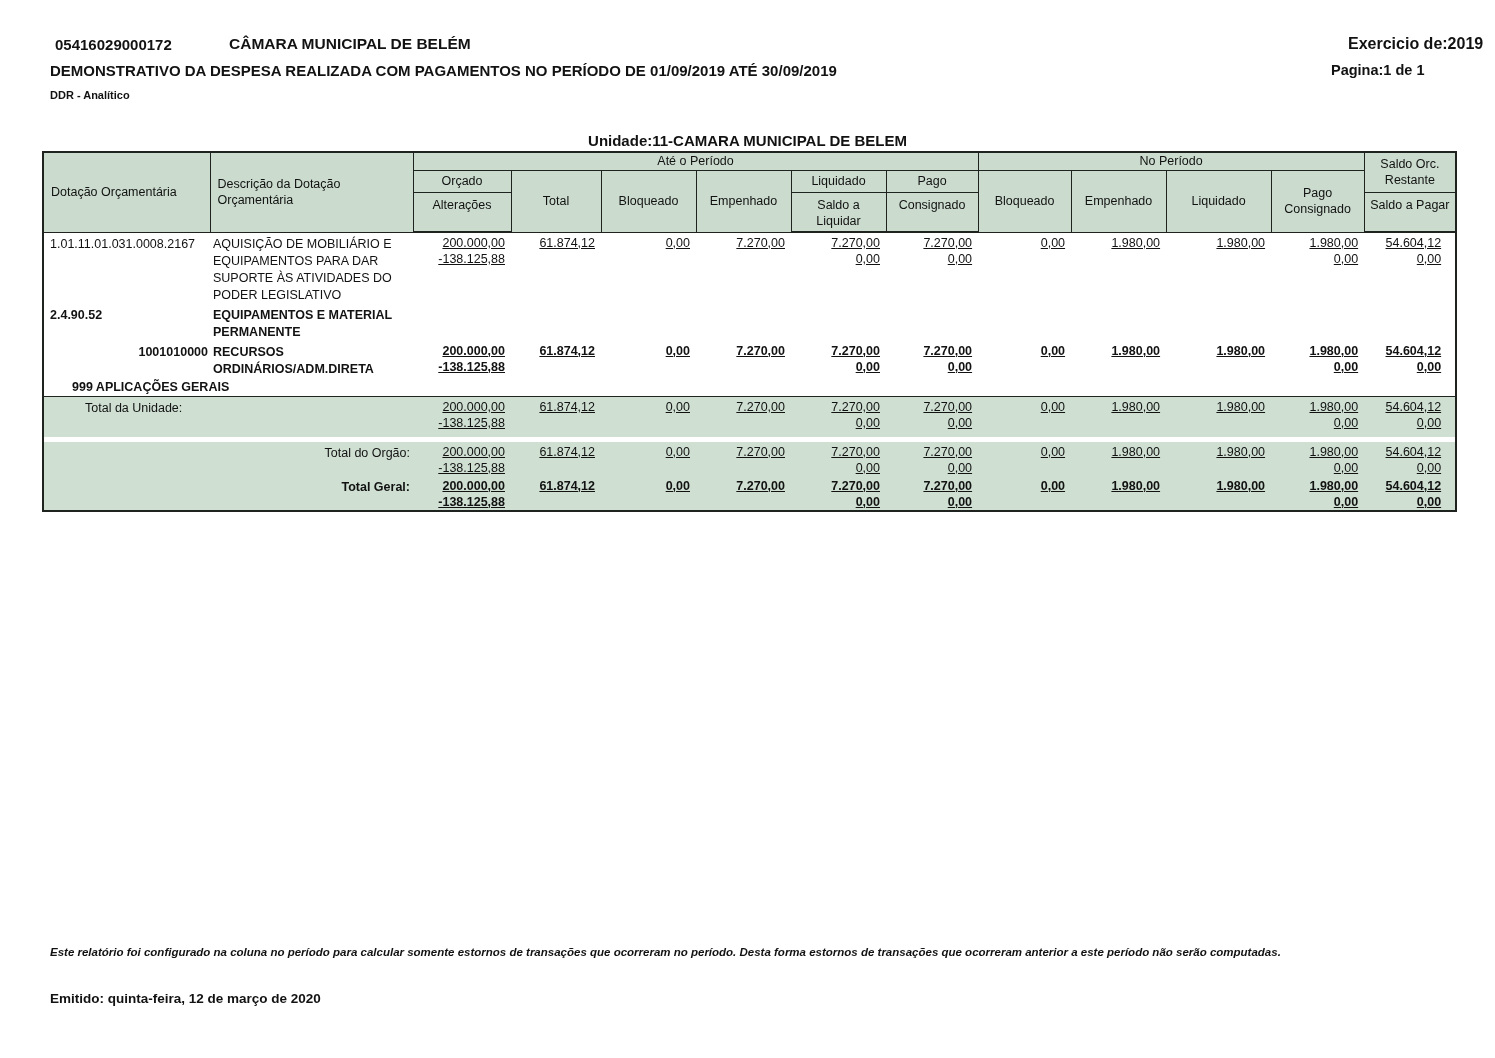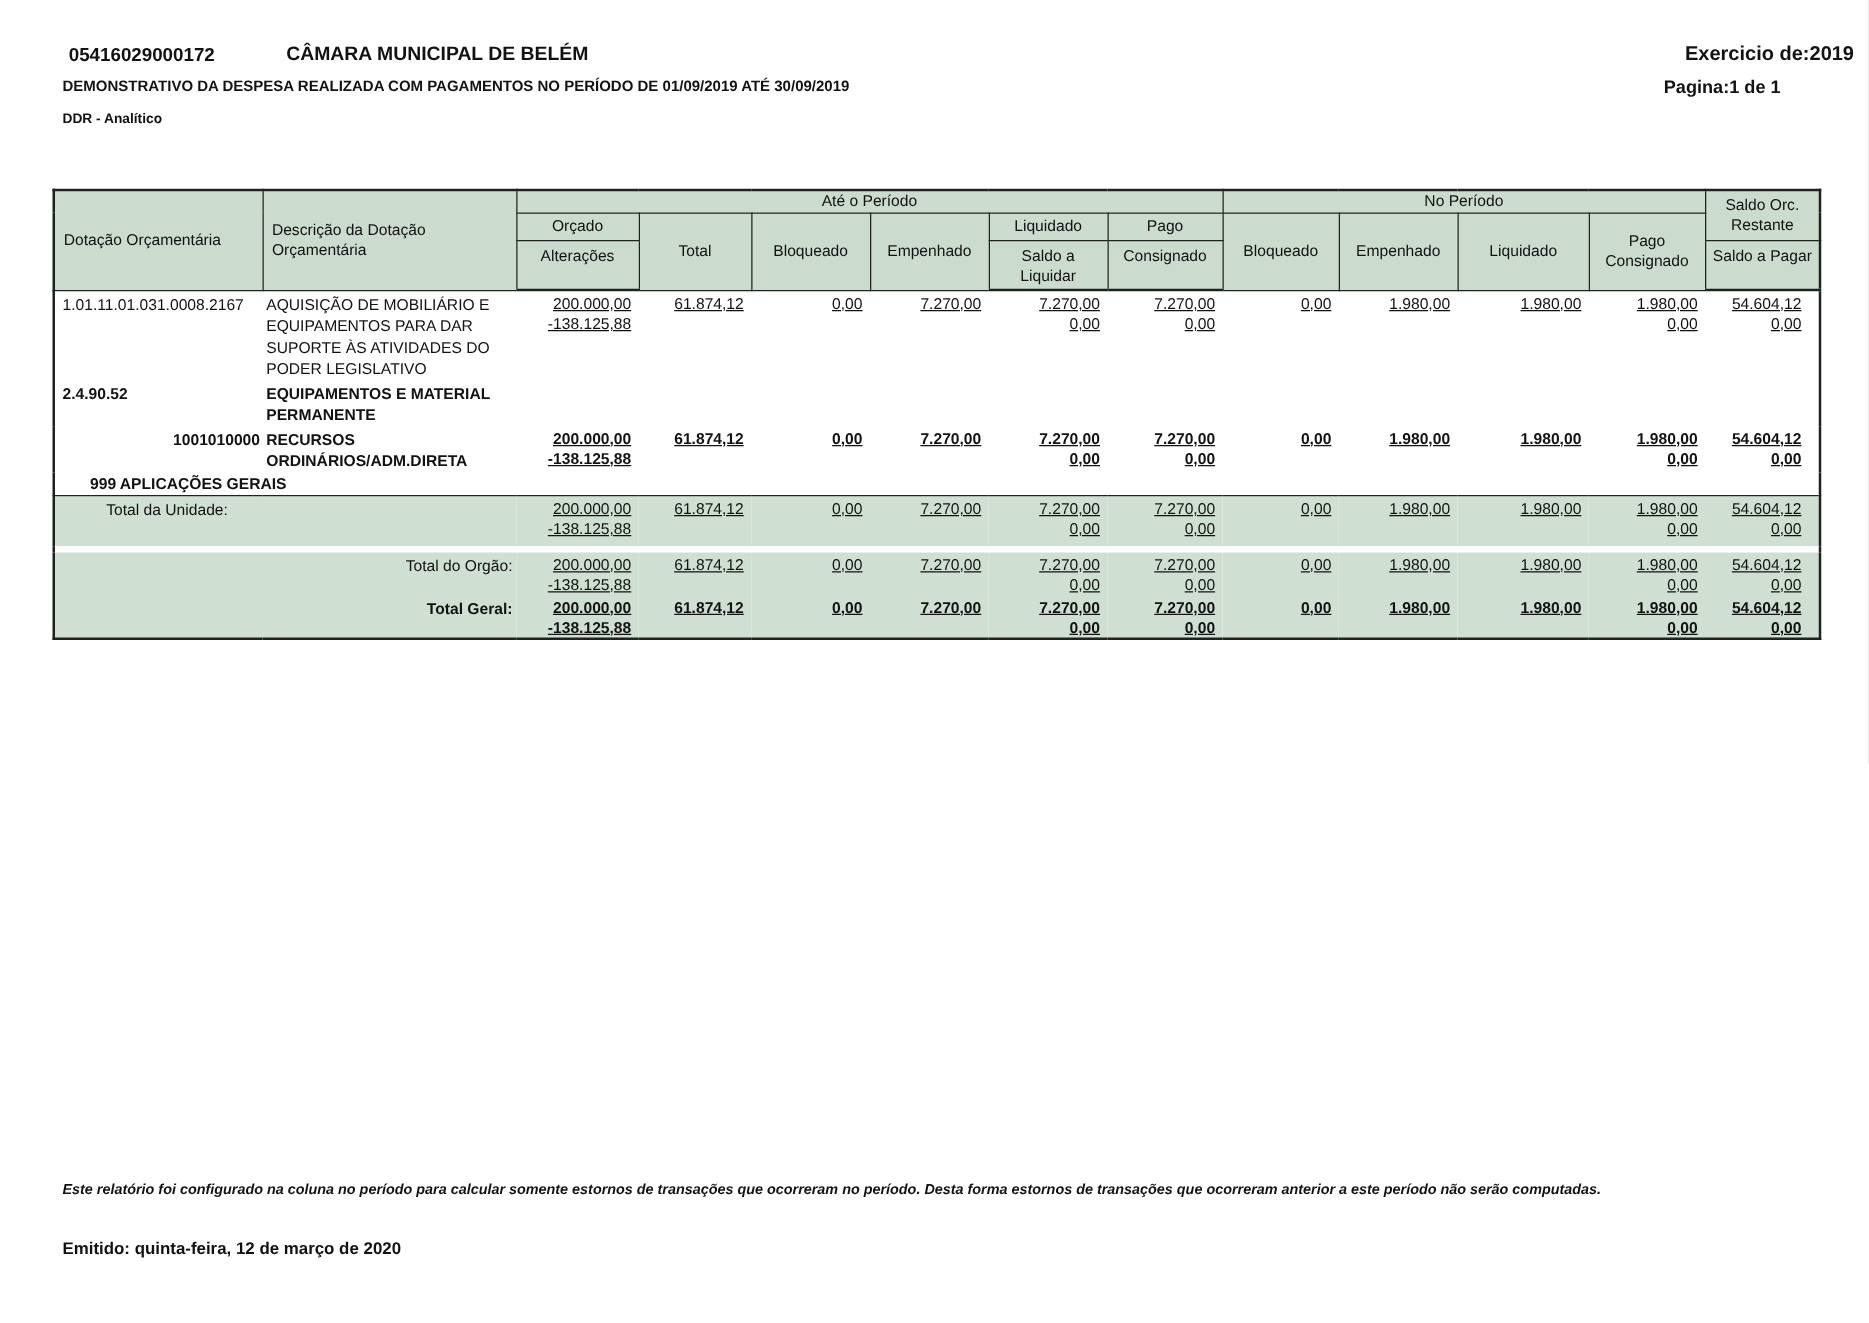--- a/index.html
+++ b/index.html
@@ -13,21 +13,21 @@
   html,body{margin:0;padding:0;}
   body{background:#888;}
   .page{
     position:relative;width:1495px;height:1058px;background:var(--page-bg);
     font-family:"Liberation Sans",sans-serif;color:var(--ink);overflow:hidden;margin:0 auto;padding-left:24px;
   }
   .abs{position:absolute;white-space:nowrap;}
   .doc-number{left:55px;top:36px;font-size:15px;font-weight:bold;}
   .entity{left:229px;top:35px;font-size:15.5px;font-weight:bold;}
   .exercise{left:1348px;top:35px;font-size:16px;font-weight:bold;}
-  .title{left:50px;top:62px;font-size:12px;font-weight:bold;}
+  .title{left:50px;top:62px;font-size:15px;font-weight:bold;}
   .page-info{left:1331px;top:62px;font-size:14.5px;font-weight:bold;}
   .subtitle{left:50px;top:89px;font-size:11px;font-weight:bold;}
   .center-line{left:0;width:1495px;text-align:center;font-size:15px;font-weight:bold;}
   .orgao{top:109px;}
   .unidade{top:132px;}
 
   table.report{
     position:absolute;left:42px;top:151px;width:1413px;
     border-collapse:collapse;table-layout:fixed;
     border:2px solid var(--border);
@@ -67,20 +67,21 @@
 <body>
 
 <div class="page">
 
   <div class="abs doc-number">05416029000172</div>
   <div class="abs entity">CÂMARA MUNICIPAL DE BELÉM</div>
   <div class="abs exercise">Exercicio de:2019</div>
   <div class="abs title">DEMONSTRATIVO DA DESPESA REALIZADA COM PAGAMENTOS NO PERÍODO DE 01/09/2019 ATÉ 30/09/2019</div>
   <div class="abs page-info">Pagina:1 de 1</div>
   <div class="abs subtitle">DDR - Analítico</div>
+  <div class="abs center-line unidade">Unidade:11-CAMARA MUNICIPAL DE BELEM</div>
 
   <table class="report">
     <colgroup>
       <col style="width:167px">
         <col style="width:203px">
         <col style="width:98px">
         <col style="width:90px">
       <col style="width:95px">
         <col style="width:95px">
         <col style="width:95px">

